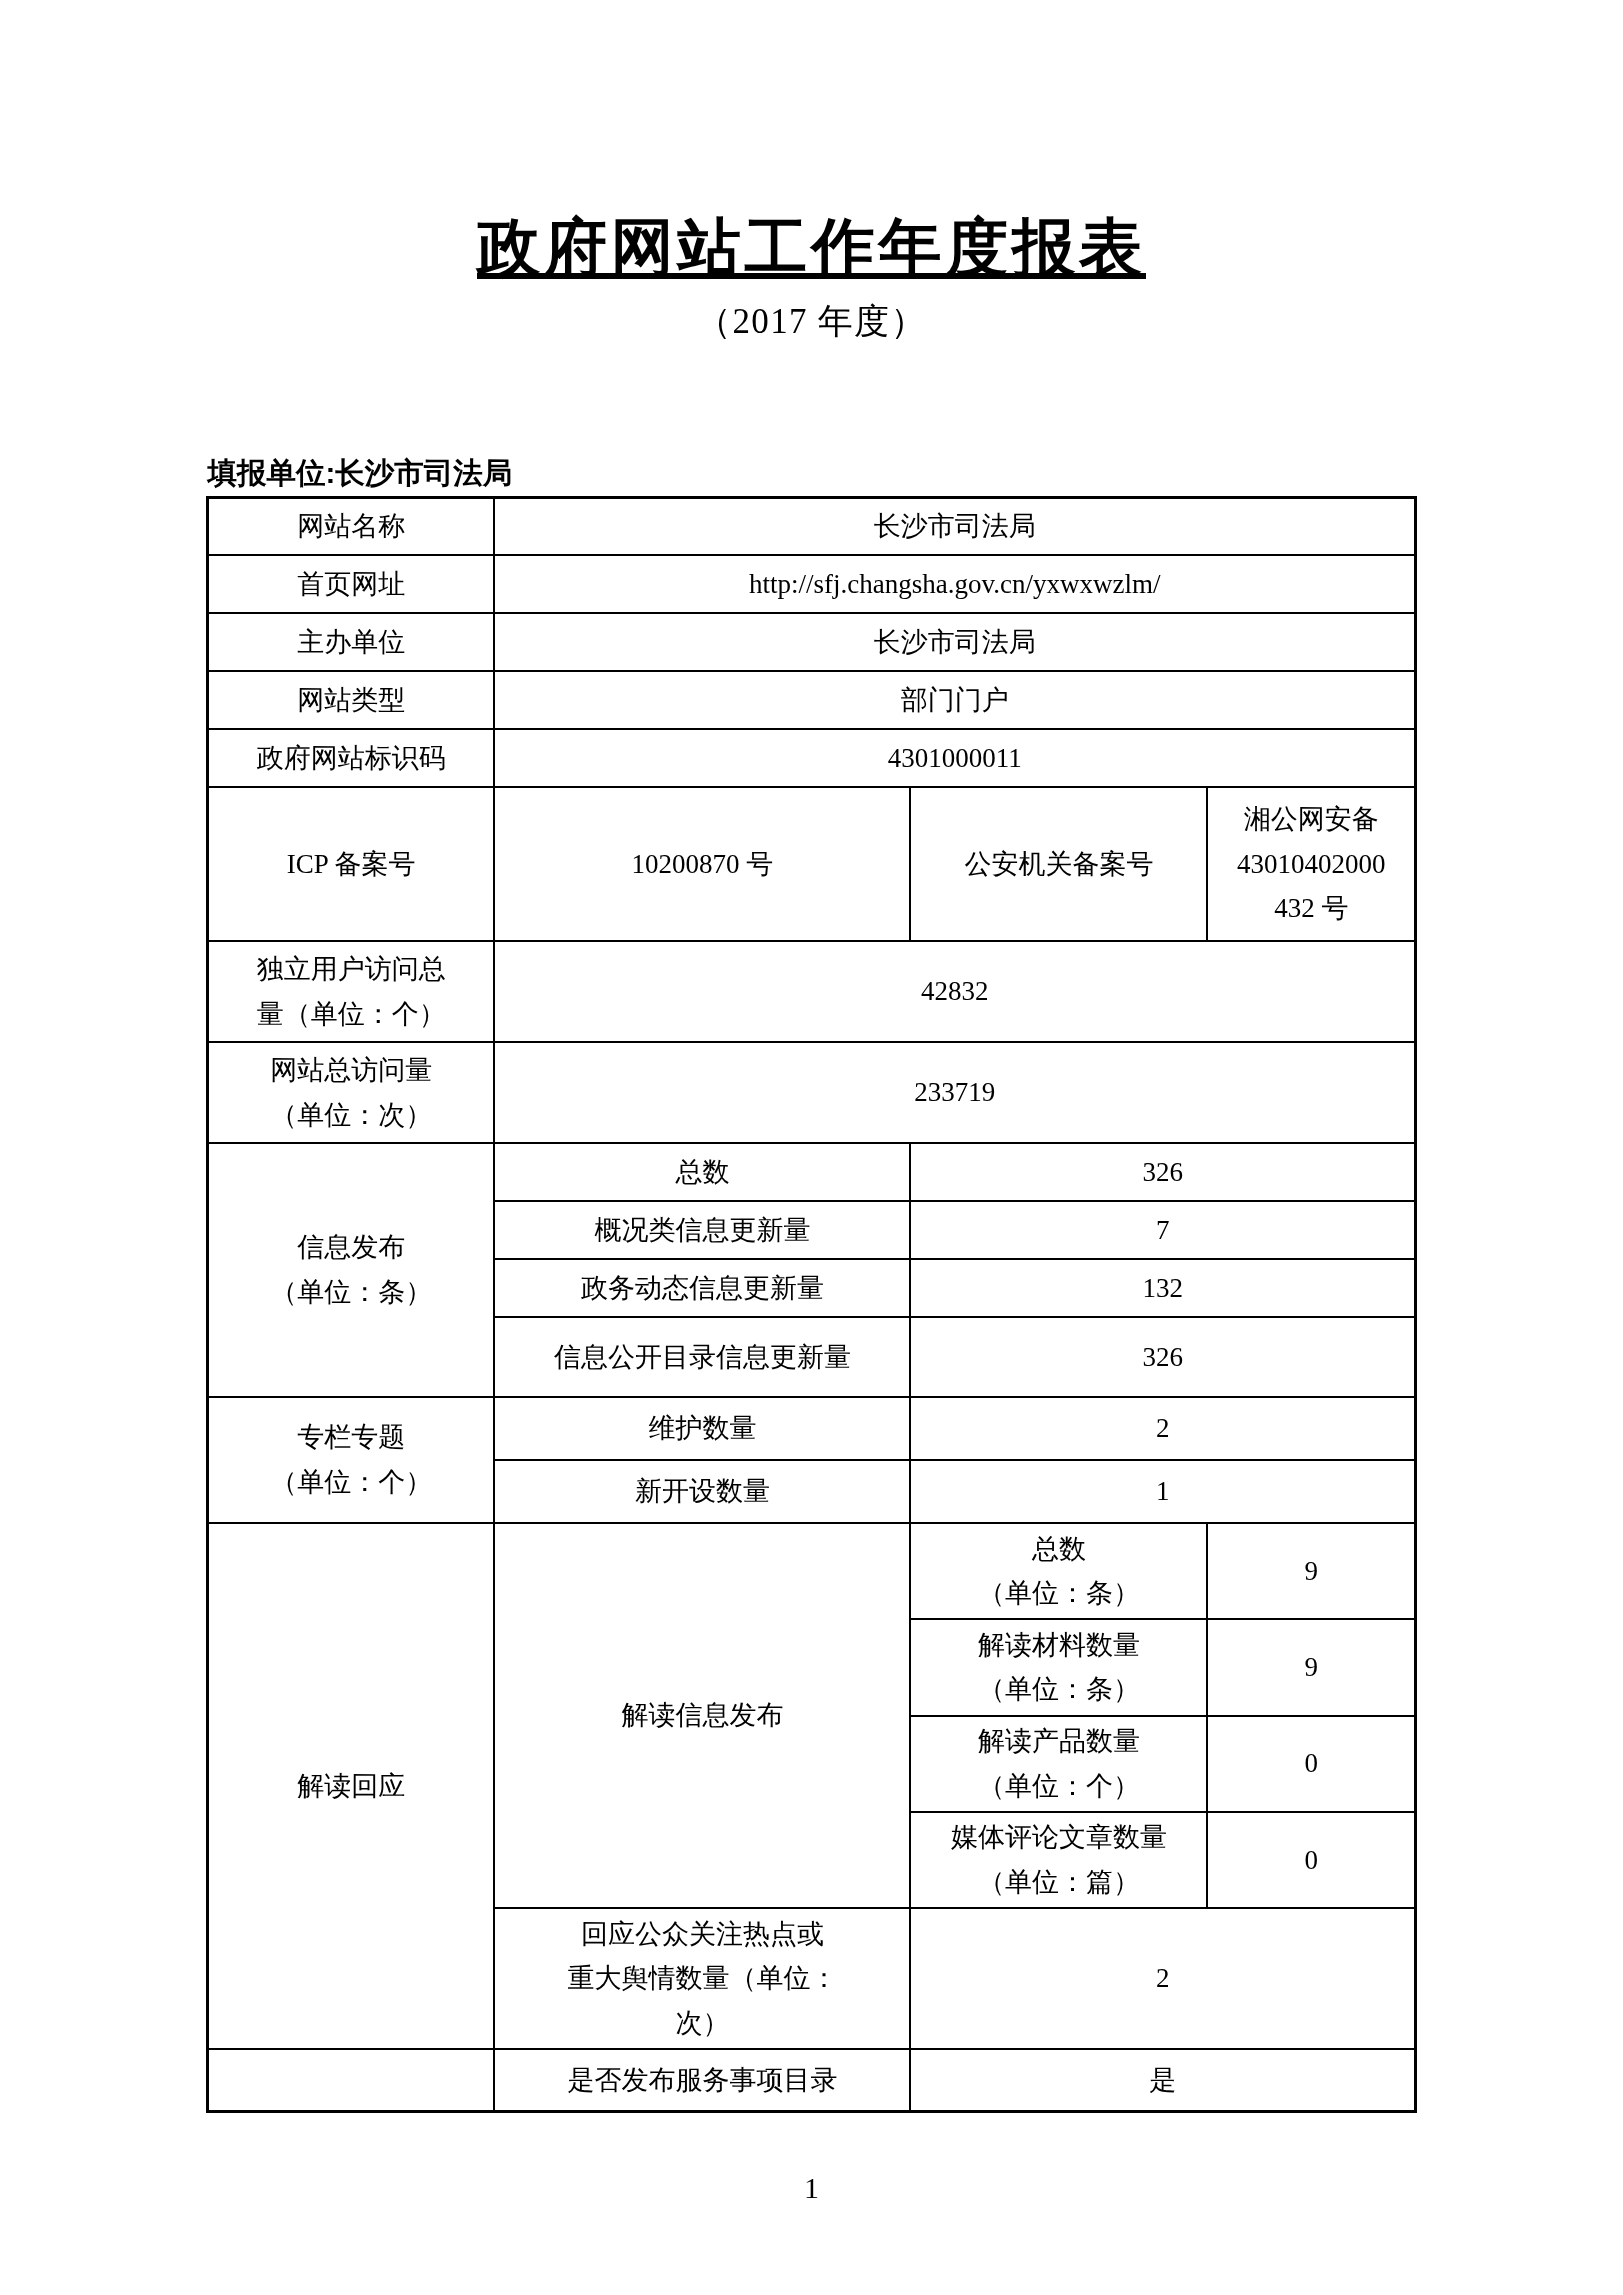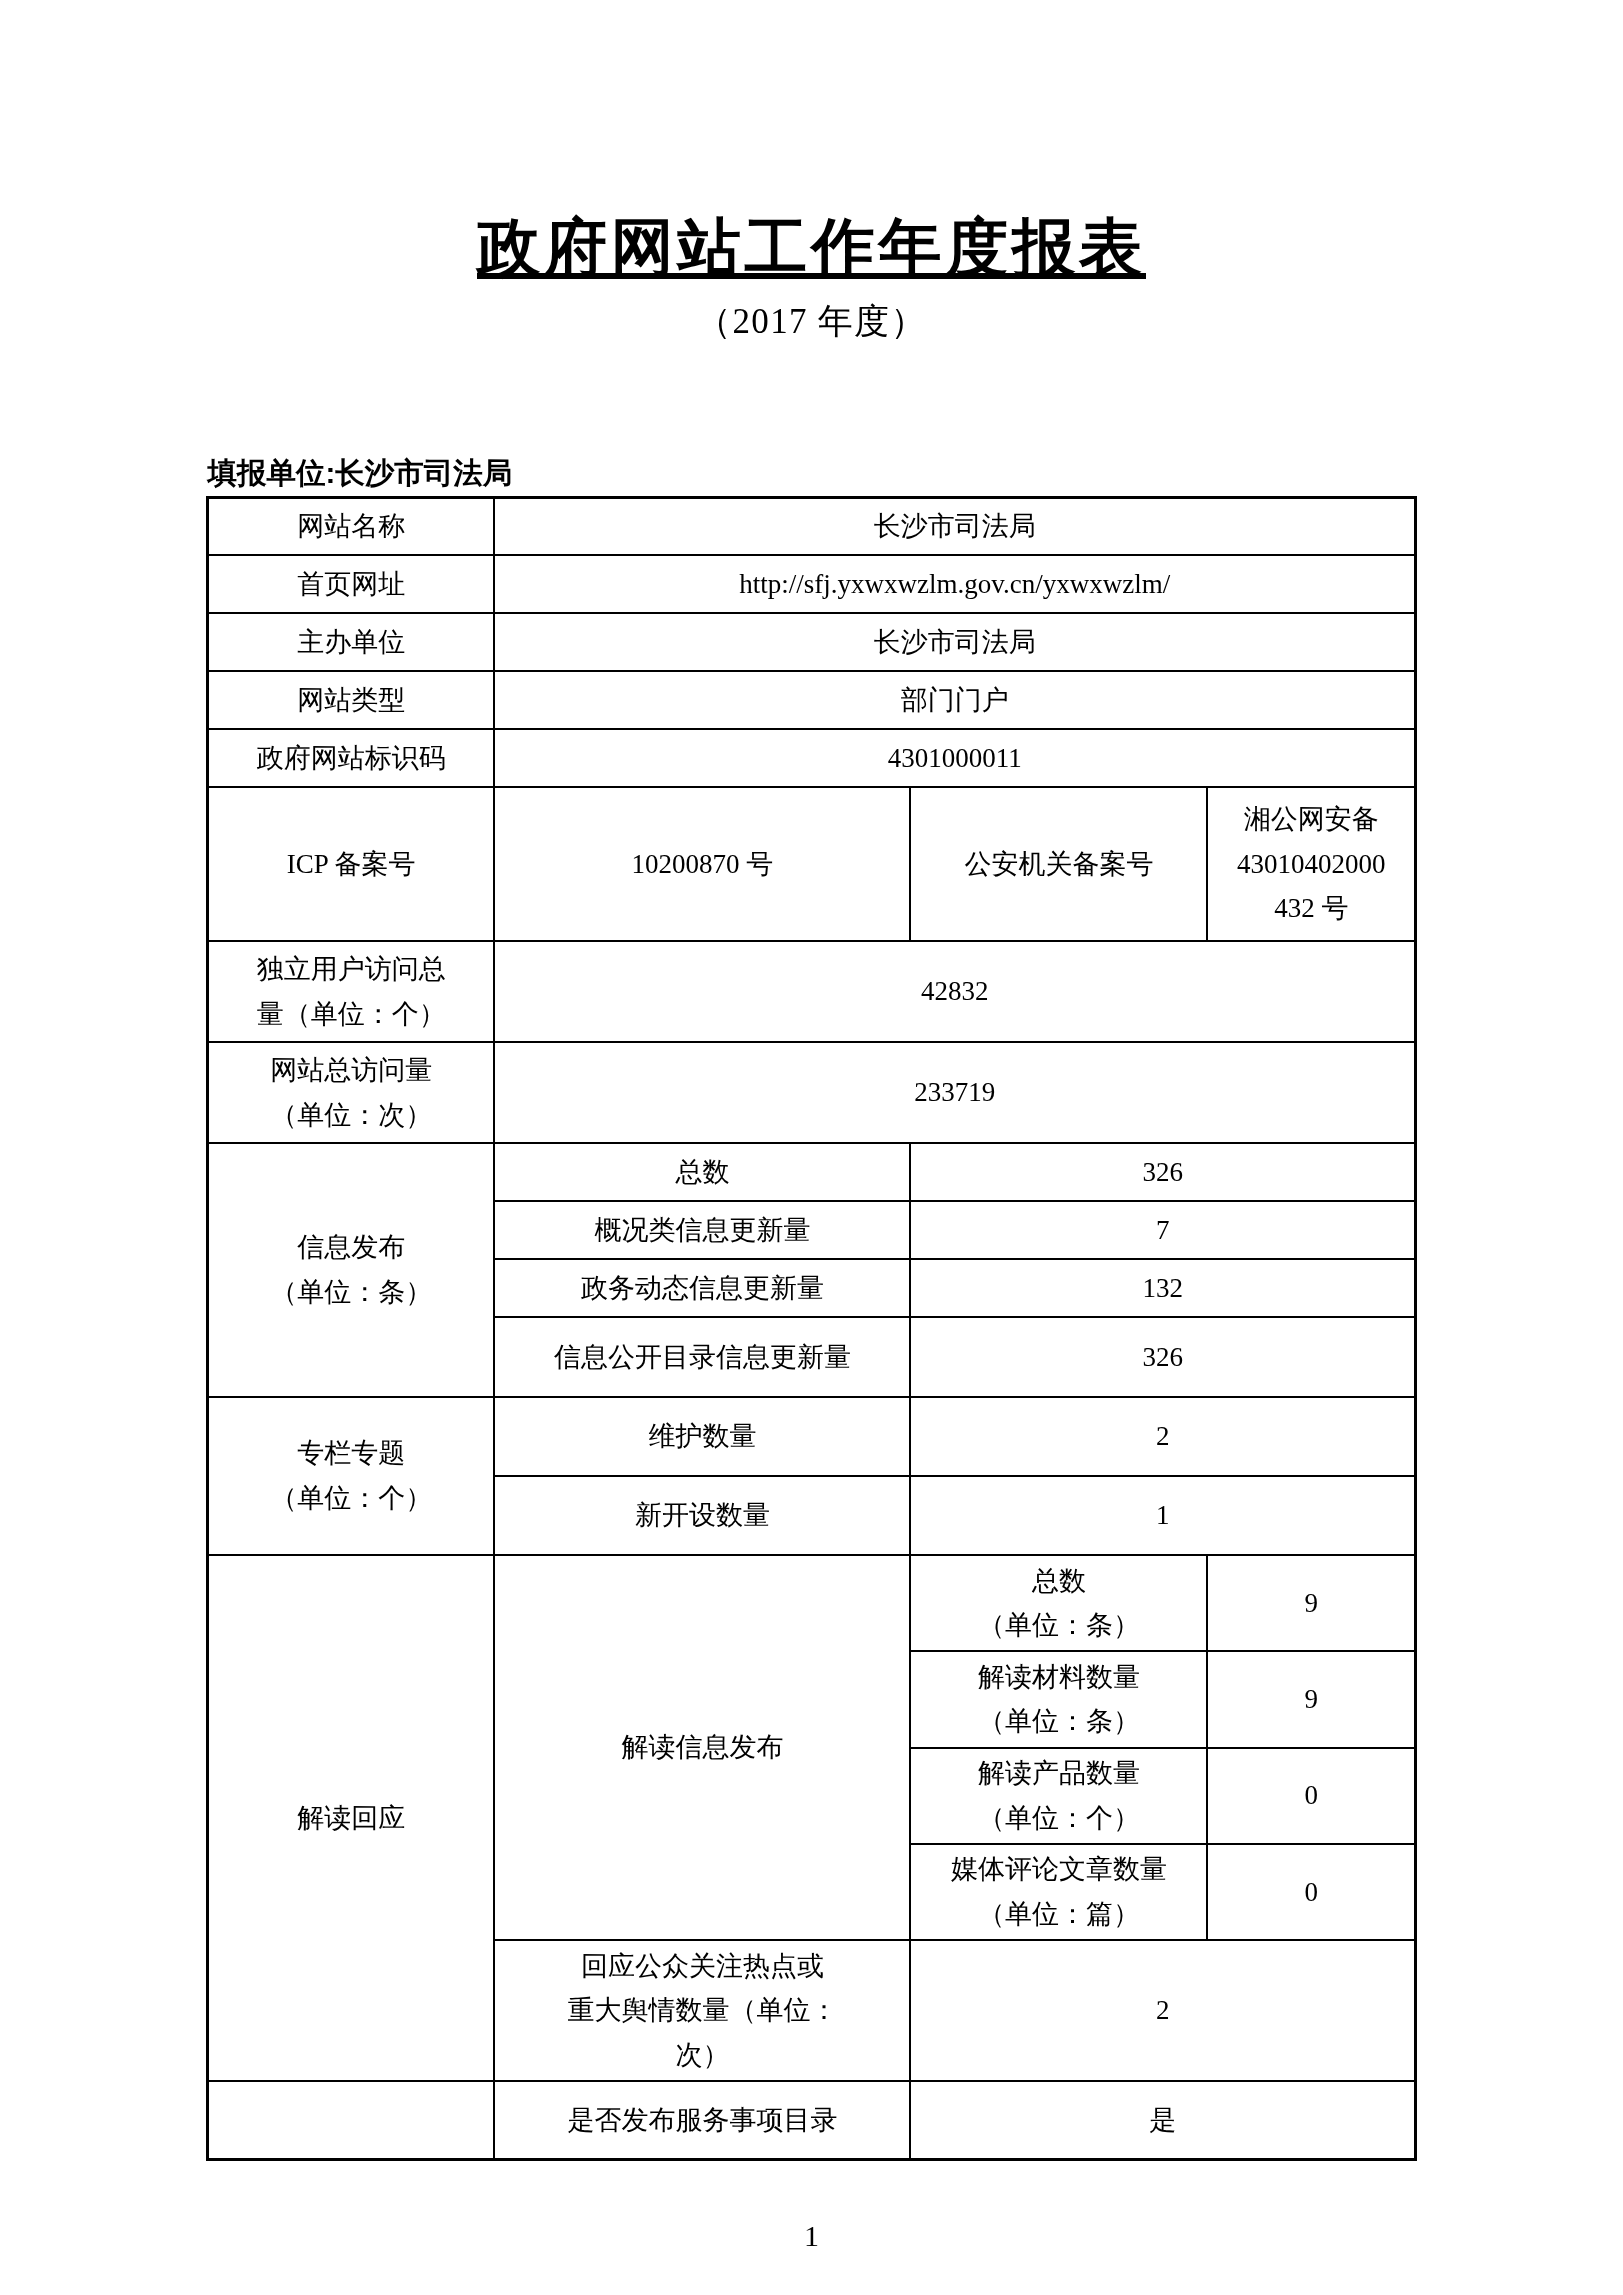--- a/index.html
+++ b/index.html
@@ -54,21 +54,21 @@
     text-align: center;
     vertical-align: middle;
     font-size: 27px;
     line-height: 1.65;
     white-space: pre-line;
     padding: 2.6px 6.5px;
     overflow: hidden;
   }
   .h88  { height: 58px; }
   .h95  { height: 80px; }
-  .h100 { height: 79px; }
+  .h100 { height: 63px; }
   .h140 { height: 92px; }
   .h155 { height: 101px; }
   .h185 { height: 121px; }
   .h235 { height: 154px; }
   .page-number {
     margin-top: 60px;
     text-align: center;
     font-size: 30px;
     line-height: 1;
   }
@@ -89,21 +89,21 @@
   </colgroup>
 
   <tbody>
       <tr class="h88">
     <td>网站名称</td>
     <td colspan="3">长沙市司法局</td>
   </tr>
 
   <tr class="h88">
     <td>首页网址</td>
-    <td colspan="3">http://sfj.yxwxwzlm.gov.cn/yxwxwzlm/</td>
+    <td colspan="3">http://sfj.changsha.gov.cn/yxwxwzlm/</td>
   </tr>
 
   <tr class="h88">
     <td>主办单位</td>
     <td colspan="3">长沙市司法局</td>
   </tr>
 
   <tr class="h88">
     <td>网站类型</td>
     <td colspan="3">部门门户</td>

